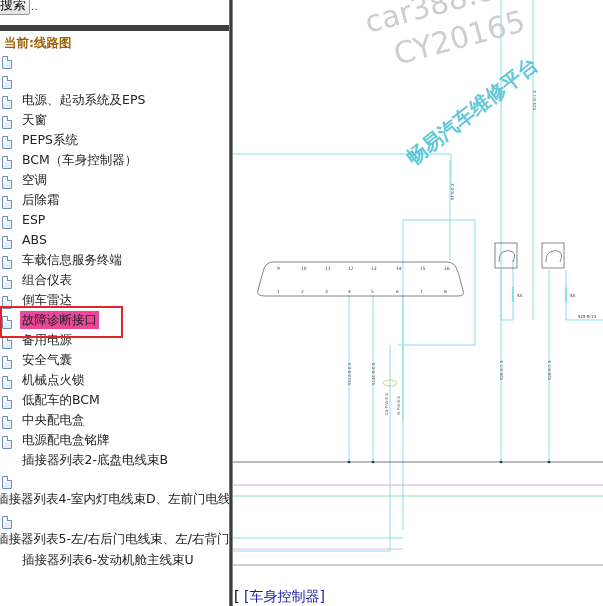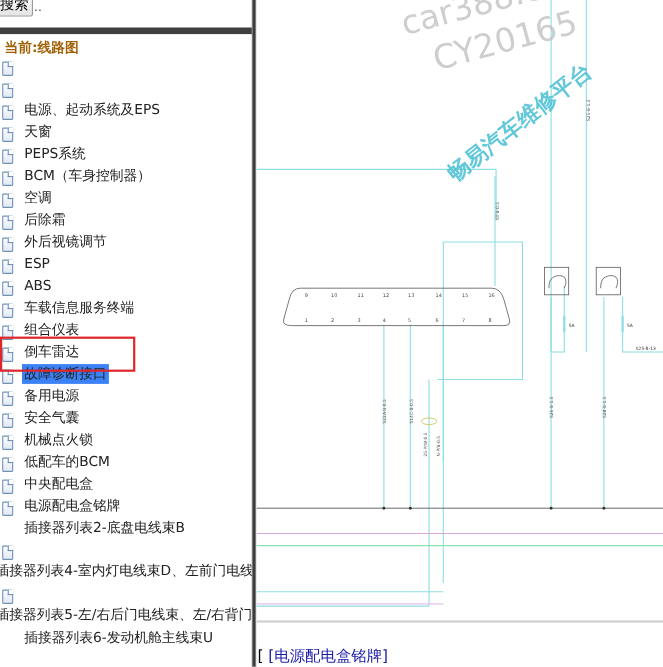--- a/index.html
+++ b/index.html
@@ -37,21 +37,21 @@
   .item .doc {
     position:absolute; left:2px; top:3px; width:10px; height:13px;
     border:1px solid #6d8fb8; border-radius:1px; background:linear-gradient(#ffffff,#dfe8f3);
     box-sizing:border-box;
   }
   .item .doc::after {
     content:""; position:absolute; right:-1px; top:-1px; width:4px; height:4px;
     background:#fff; border-left:1px solid #6d8fb8; border-bottom:1px solid #6d8fb8;
   }
   .item .lbl { position:absolute; left:22px; top:1px; line-height:18px;margin-top:37px; }
-  .item.selected .lbl { background:#3b82f6; padding:0 2px; left:20px; }
+  .item.selected .lbl { background:#ec4899; padding:0 2px; left:20px; }
   .item.wrap { height:40px; }
   .item.wrap .lbl { left:-4px; top:20px; }
   #highlight-box {
     position:absolute; left:0px; top:306px; width:123px; height:32px;
     border:2px solid #e0262a; box-sizing:border-box;
   }
   
   #splitter {
     position:absolute; left:229px; top:0; width:4px; height:606px;
     background:#3c3c3c;
@@ -100,24 +100,20 @@
         <span class="doc"></span>
         <span class="lbl">BCM（车身控制器）</span>
       </div>
     <div class="item">
         <span class="doc"></span>
         <span class="lbl">空调</span>
       </div>
     <div class="item">
         <span class="doc"></span>
         <span class="lbl">后除霜</span>
-      </div>
-    <div class="item">
-        <span class="doc"></span>
-        <span class="lbl">外后视镜调节</span>
       </div>
     <div class="item">
         <span class="doc"></span>
         <span class="lbl">ESP</span>
       </div>
     <div class="item">
         <span class="doc"></span>
         <span class="lbl">ABS</span>
       </div>
     <div class="item">
@@ -271,15 +267,15 @@
     </g>
   </svg>
 
   <div class="wm" id="wm1">car388.com</div>
   <div class="wm" id="wm2">CY20165</div>
   <div class="wm" id="wm3">畅易汽车维修平台</div>
 
   <div id="divider"></div>
   <div id="vector-link">
     <span class="bracket">[</span>
-    <span>[电源配电盒铭牌]</span>
+    <span>[车身控制器]</span>
   </div>
 </div>
 
 </body></html>

